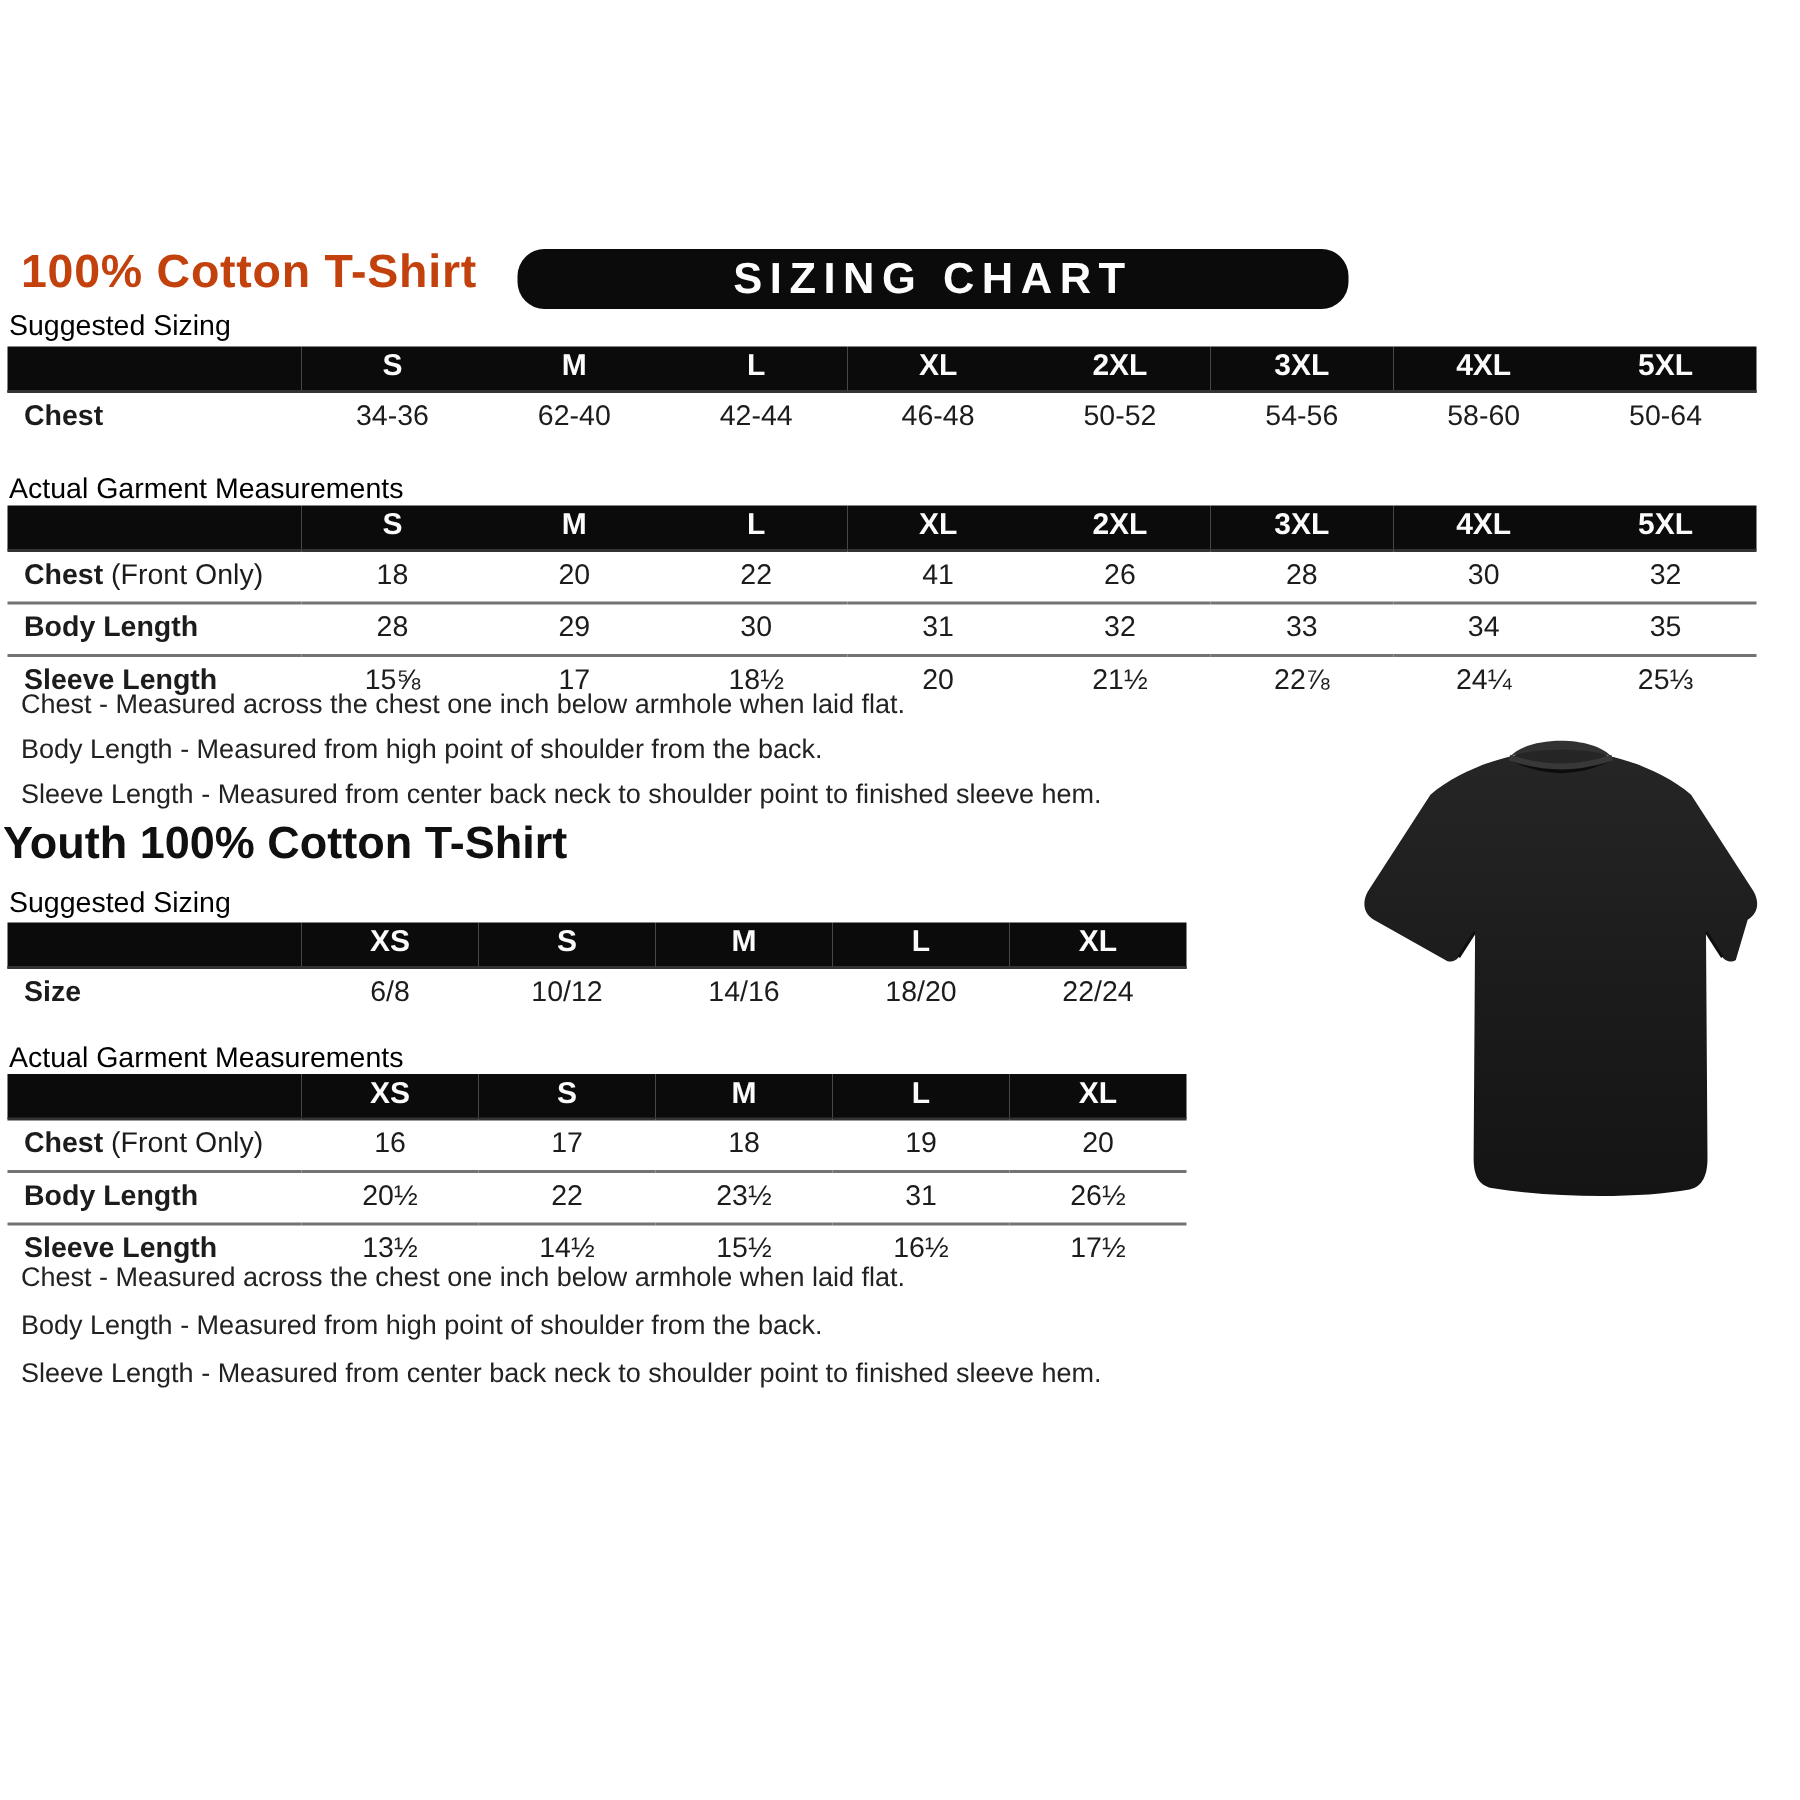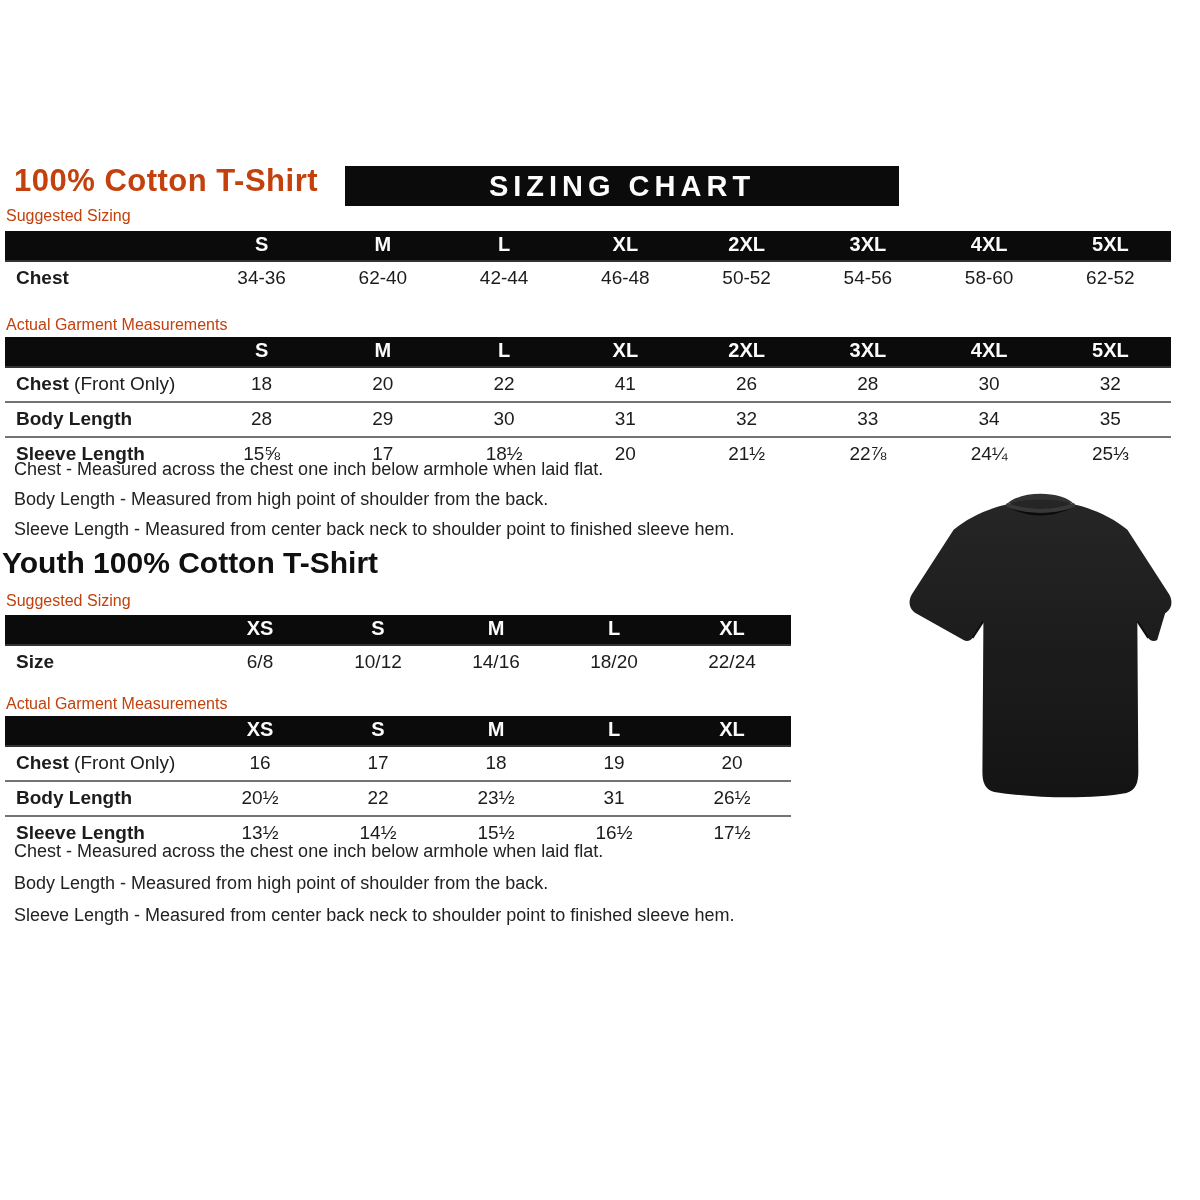--- a/index.html
+++ b/index.html
@@ -5,22 +5,22 @@
   html,body{margin:0;padding:0;}
   body{
     width:1200px;height:1200px;background:#ffffff;position:relative;
     font-family:"Liberation Sans", sans-serif;color:#1c1c1c;overflow:hidden;
   }
   .abs{position:absolute;}
   
   #title{left:14px;top:163px;font-size:31px;font-weight:700;color:#c2410c;letter-spacing:0.5px;text-align:center;}
   #banner{left:345px;top:166px;width:554px;height:40px;background:#0b0b0b;
           color:#fdfdfd;font-weight:bold;font-size:29px;letter-spacing:5px;
-          text-align:center;line-height:41px;}
-  .section-label{font-size:16px;color:#c2410c;}
+          text-align:center;line-height:41px;border-radius:18px;}
+  .section-label{font-size:19px;color:#000000;}
   #sug1{left:6px;top:207px;}
   #agm1{left:6px;top:316px;}
   #youth-title{left:2px;top:546px;font-size:30px;font-weight:bold;color:#101010;}
   #sug2{left:6px;top:592px;}
   #agm2{left:6px;top:695px;}
   
   table{border-collapse:collapse;table-layout:fixed;width:100%;}
   th{background:#0b0b0b;color:#fbfbfb;font-size:20px;font-weight:bold;
      text-align:center;padding:2px 0 4px;border-bottom:2px solid #333333;}
   td{font-size:19px;text-align:center;padding:5px 0 6px;color:#1c1c1c;}
@@ -75,21 +75,21 @@
     <tbody>
       <tr>
         <td class="rowlabel"><span class="b">Chest</span></td>
         <td>34-36</td>
         <td>62-40</td>
         <td>42-44</td>
         <td>46-48</td>
         <td>50-52</td>
         <td>54-56</td>
         <td>58-60</td>
-        <td>62-52</td>
+        <td>50-64</td>
       </tr>
     </tbody>
   </table>
 
 <div class="abs section-label" id="agm1">Actual Garment Measurements</div>
 <table class="abs lined" id="t2">
     <colgroup>
       <col style="width: 196px;">
       <col>
       <col>

